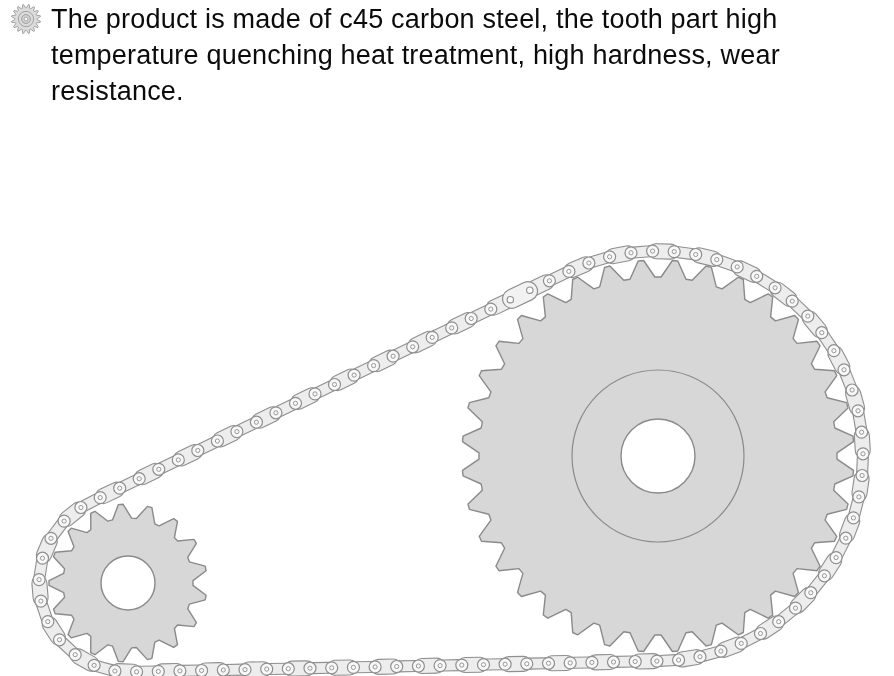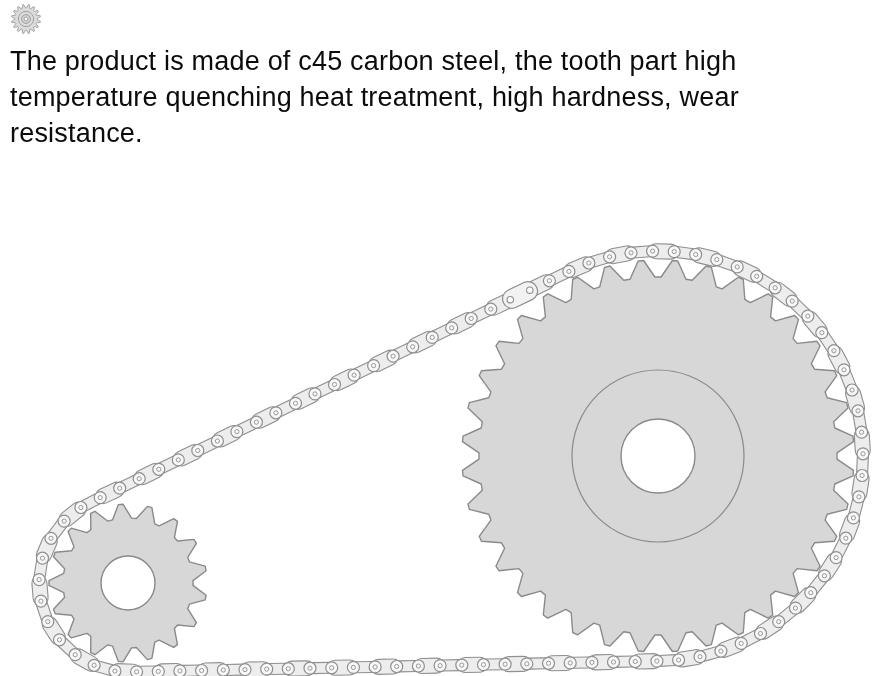--- a/index.html
+++ b/index.html
@@ -22,21 +22,20 @@
     left: 0; top: 0;
   }
   .header {
     position: absolute;
     top: 2px;
     left: 10px;
     display: flex;
     align-items: flex-start;
     gap: 9px;
     width: 876px;
-    flex-direction: column;
   }
   .gear-bullet {
     flex: 0 0 32px;
     margin-top: 1px;
   }
   .desc {
     margin: 0;
     max-width: 822px;
     font-size: 27px;
     line-height: 1.33;

